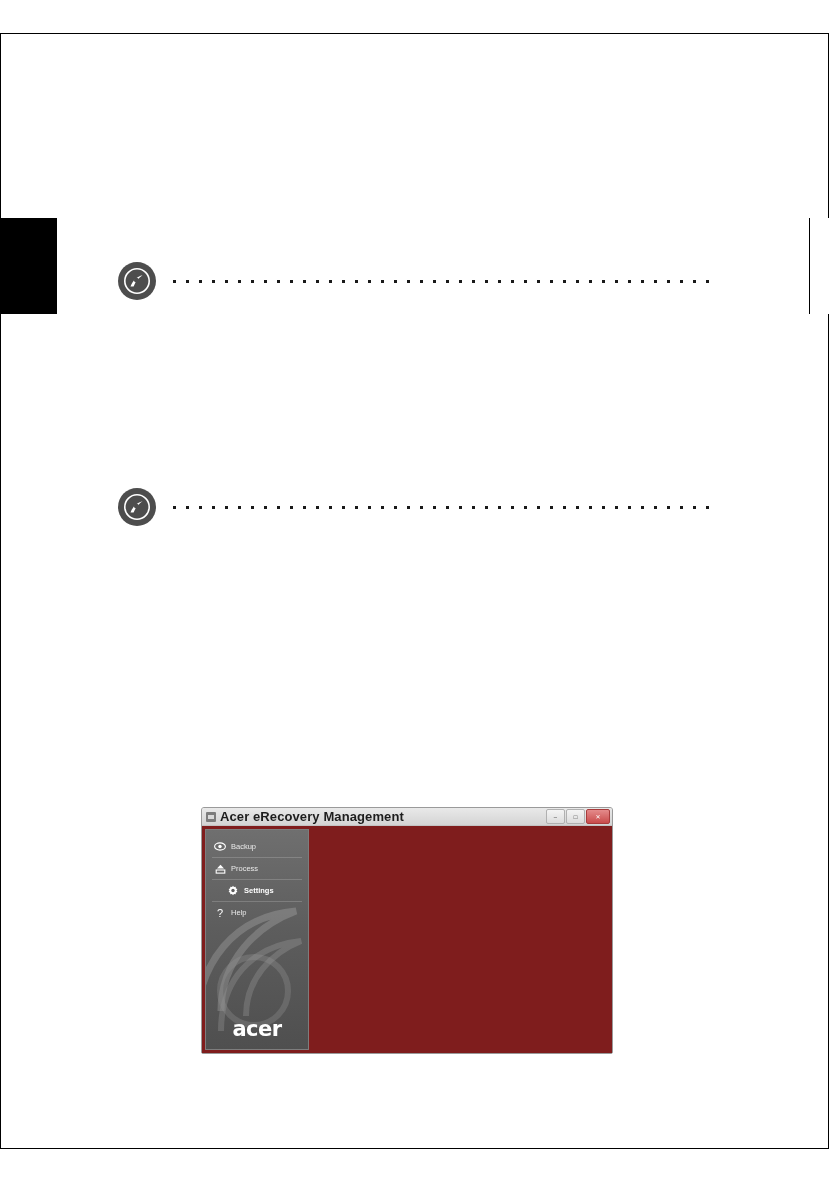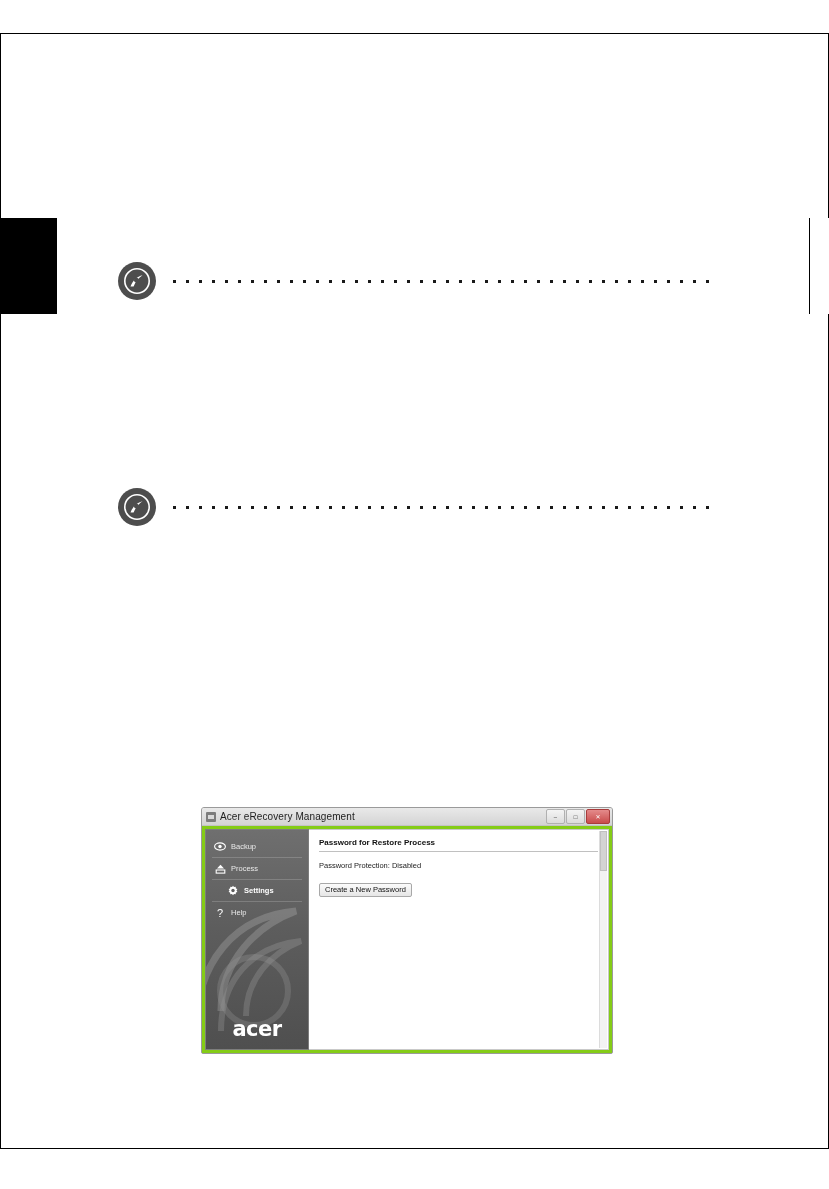--- a/index.html
+++ b/index.html
@@ -143,26 +143,27 @@
   .title-icon::after {
     content: "";
     position: absolute;
     left: 2px;
     top: 3px;
     width: 6px;
     height: 4px;
     background: #d9d9d9;
   }
   .title-text {
-    font-size: 10px;
+    font-size: 13px;
     color: #1d1d1d;
     white-space: nowrap;
     overflow: hidden;
     flex: 1 1 auto;
     letter-spacing: 0.1px;
+    font-weight: bold;
   }
   .win-buttons {
     display: flex;
     align-items: center;
     flex: 0 0 auto;
   }
   .win-btn {
     width: 17px;
     height: 13px;
     margin-left: 1px;
@@ -180,21 +181,21 @@
   .win-btn.close {
     background: linear-gradient(to bottom, #e48b8b, #c94b4b);
     border-color: #a83b3b;
     color: #ffffff;
     width: 22px;
   }
 
   .win-body {
     flex: 1 1 auto;
     display: flex;
-    background: #84cc16;
+    background: #7f1d1d;
     padding: 3px;
     box-sizing: border-box;
   }
 
   
   .nav {
     width: 104px;
     flex: 0 0 auto;
     background: linear-gradient(to bottom, #6f6f6f 0%, #5d5d5d 45%, #4f4f4f 100%);
     position: relative;
@@ -405,24 +406,16 @@
                 <text x="5" y="10" text-anchor="middle" font-size="11" font-family="Liberation Sans, sans-serif" fill="#ffffff">?</text>
               </svg>
             </span>
             <span>Help</span>
           </div>
         </div>
 
         <div class="acer-logo">acer</div>
       </div>
 
-      <div class="content">
-        <div class="content-title">Password for Restore Process</div>
-        <div class="content-line">Password Protection: Disabled</div>
-        <div class="content-btn">Create a New Password</div>
-        <div class="scroll-track">
-          <div class="scroll-thumb"></div>
-        </div>
-      </div>
 
     </div>
   </div>
 </div>
 
 </body></html>

